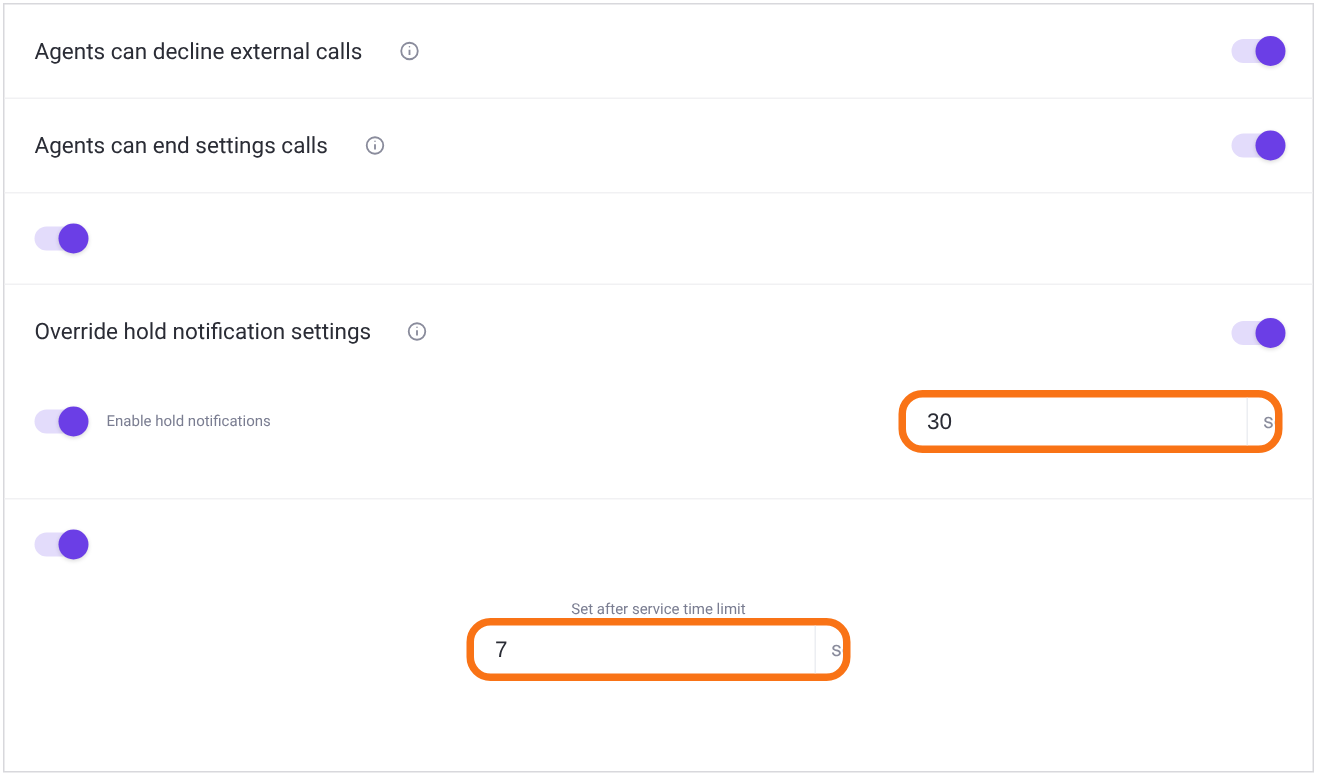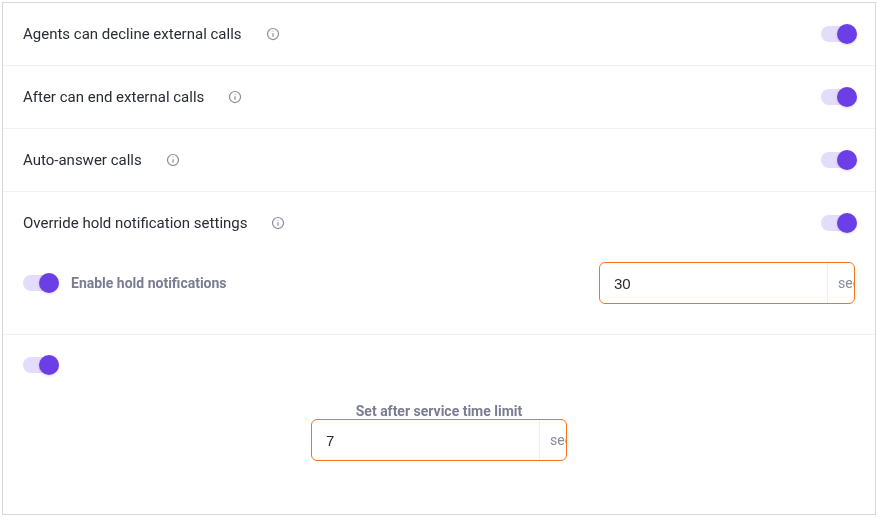--- a/index.html
+++ b/index.html
@@ -30,43 +30,42 @@
     .row:last-child {
       border-bottom: none;
     }
     .row-multi {
       display: block;
       padding: 0;
       border-bottom: 1px solid #f1f1f3;
     }
     .row-top {
       display: flex;
-      align-items: center;
+      align-items: flex-end;
       justify-content: space-between;
       padding: 22px 20px 22px 20px;
     }
     .row-bottom {
       display: flex;
       align-items: center;
       justify-content: space-between;
       padding: 8px 20px 30px 20px;
     }
     .label-wrap {
       display: flex;
       align-items: center;
       gap: 24px;
     }
     .label {
       font-size: 15px;
       color: #2a2c35;
     }
     .sub-label {
-      font-size: 14px;
+      font-size: 10px;
       color: #7a7d91;
-      font-weight: bold;
     }
     .info-icon {
       width: 14px;
       height: 14px;
       display: inline-flex;
       align-items: center;
       justify-content: center;
     }
     .info-icon svg {
       width: 14px;
@@ -91,22 +90,22 @@
       box-shadow: 0 1px 3px rgba(0,0,0,0.15);
     }
     .sub-left {
       display: flex;
       align-items: center;
       gap: 14px;
     }
     .input-group {
       display: flex;
       align-items: center;
-      border: 1px solid #f97316;
-      border-radius: 6px;
+      border: 5px solid #f97316;
+      border-radius: 16px;
       height: 42px;
       width: 256px;
       overflow: hidden;
     }
     .input-group input {
       flex: 1;
       border: none;
       outline: none;
       padding: 0 14px;
       font-size: 15px;
@@ -141,45 +140,35 @@
           </svg>
       </span>
     </div>
     <div class="toggle">
       <div class="toggle-knob"></div>
     </div>
   </div>
 
   <div class="row">
     <div class="label-wrap">
-      <span class="label">After can end external calls</span>
+      <span class="label">Agents can end settings calls</span>
       <span class="info-icon">
         <svg viewBox="0 0 16 16" fill="none" stroke="#8a8c9c" stroke-width="1.4">
             <circle cx="8" cy="8" r="6.3"></circle>
             <line x1="8" y1="7" x2="8" y2="11"></line>
             <circle cx="8" cy="4.7" r="0.6" fill="#8a8c9c" stroke="none"></circle>
           </svg>
       </span>
     </div>
     <div class="toggle">
       <div class="toggle-knob"></div>
     </div>
   </div>
 
   <div class="row">
-    <div class="label-wrap">
-      <span class="label">Auto-answer calls</span>
-      <span class="info-icon">
-        <svg viewBox="0 0 16 16" fill="none" stroke="#8a8c9c" stroke-width="1.4">
-            <circle cx="8" cy="8" r="6.3"></circle>
-            <line x1="8" y1="7" x2="8" y2="11"></line>
-            <circle cx="8" cy="4.7" r="0.6" fill="#8a8c9c" stroke="none"></circle>
-          </svg>
-      </span>
-    </div>
     <div class="toggle">
       <div class="toggle-knob"></div>
     </div>
   </div>
 
   <div class="row-multi">
     <div class="row-top">
       <div class="label-wrap">
         <span class="label">Override hold notification settings</span>
         <span class="info-icon">

